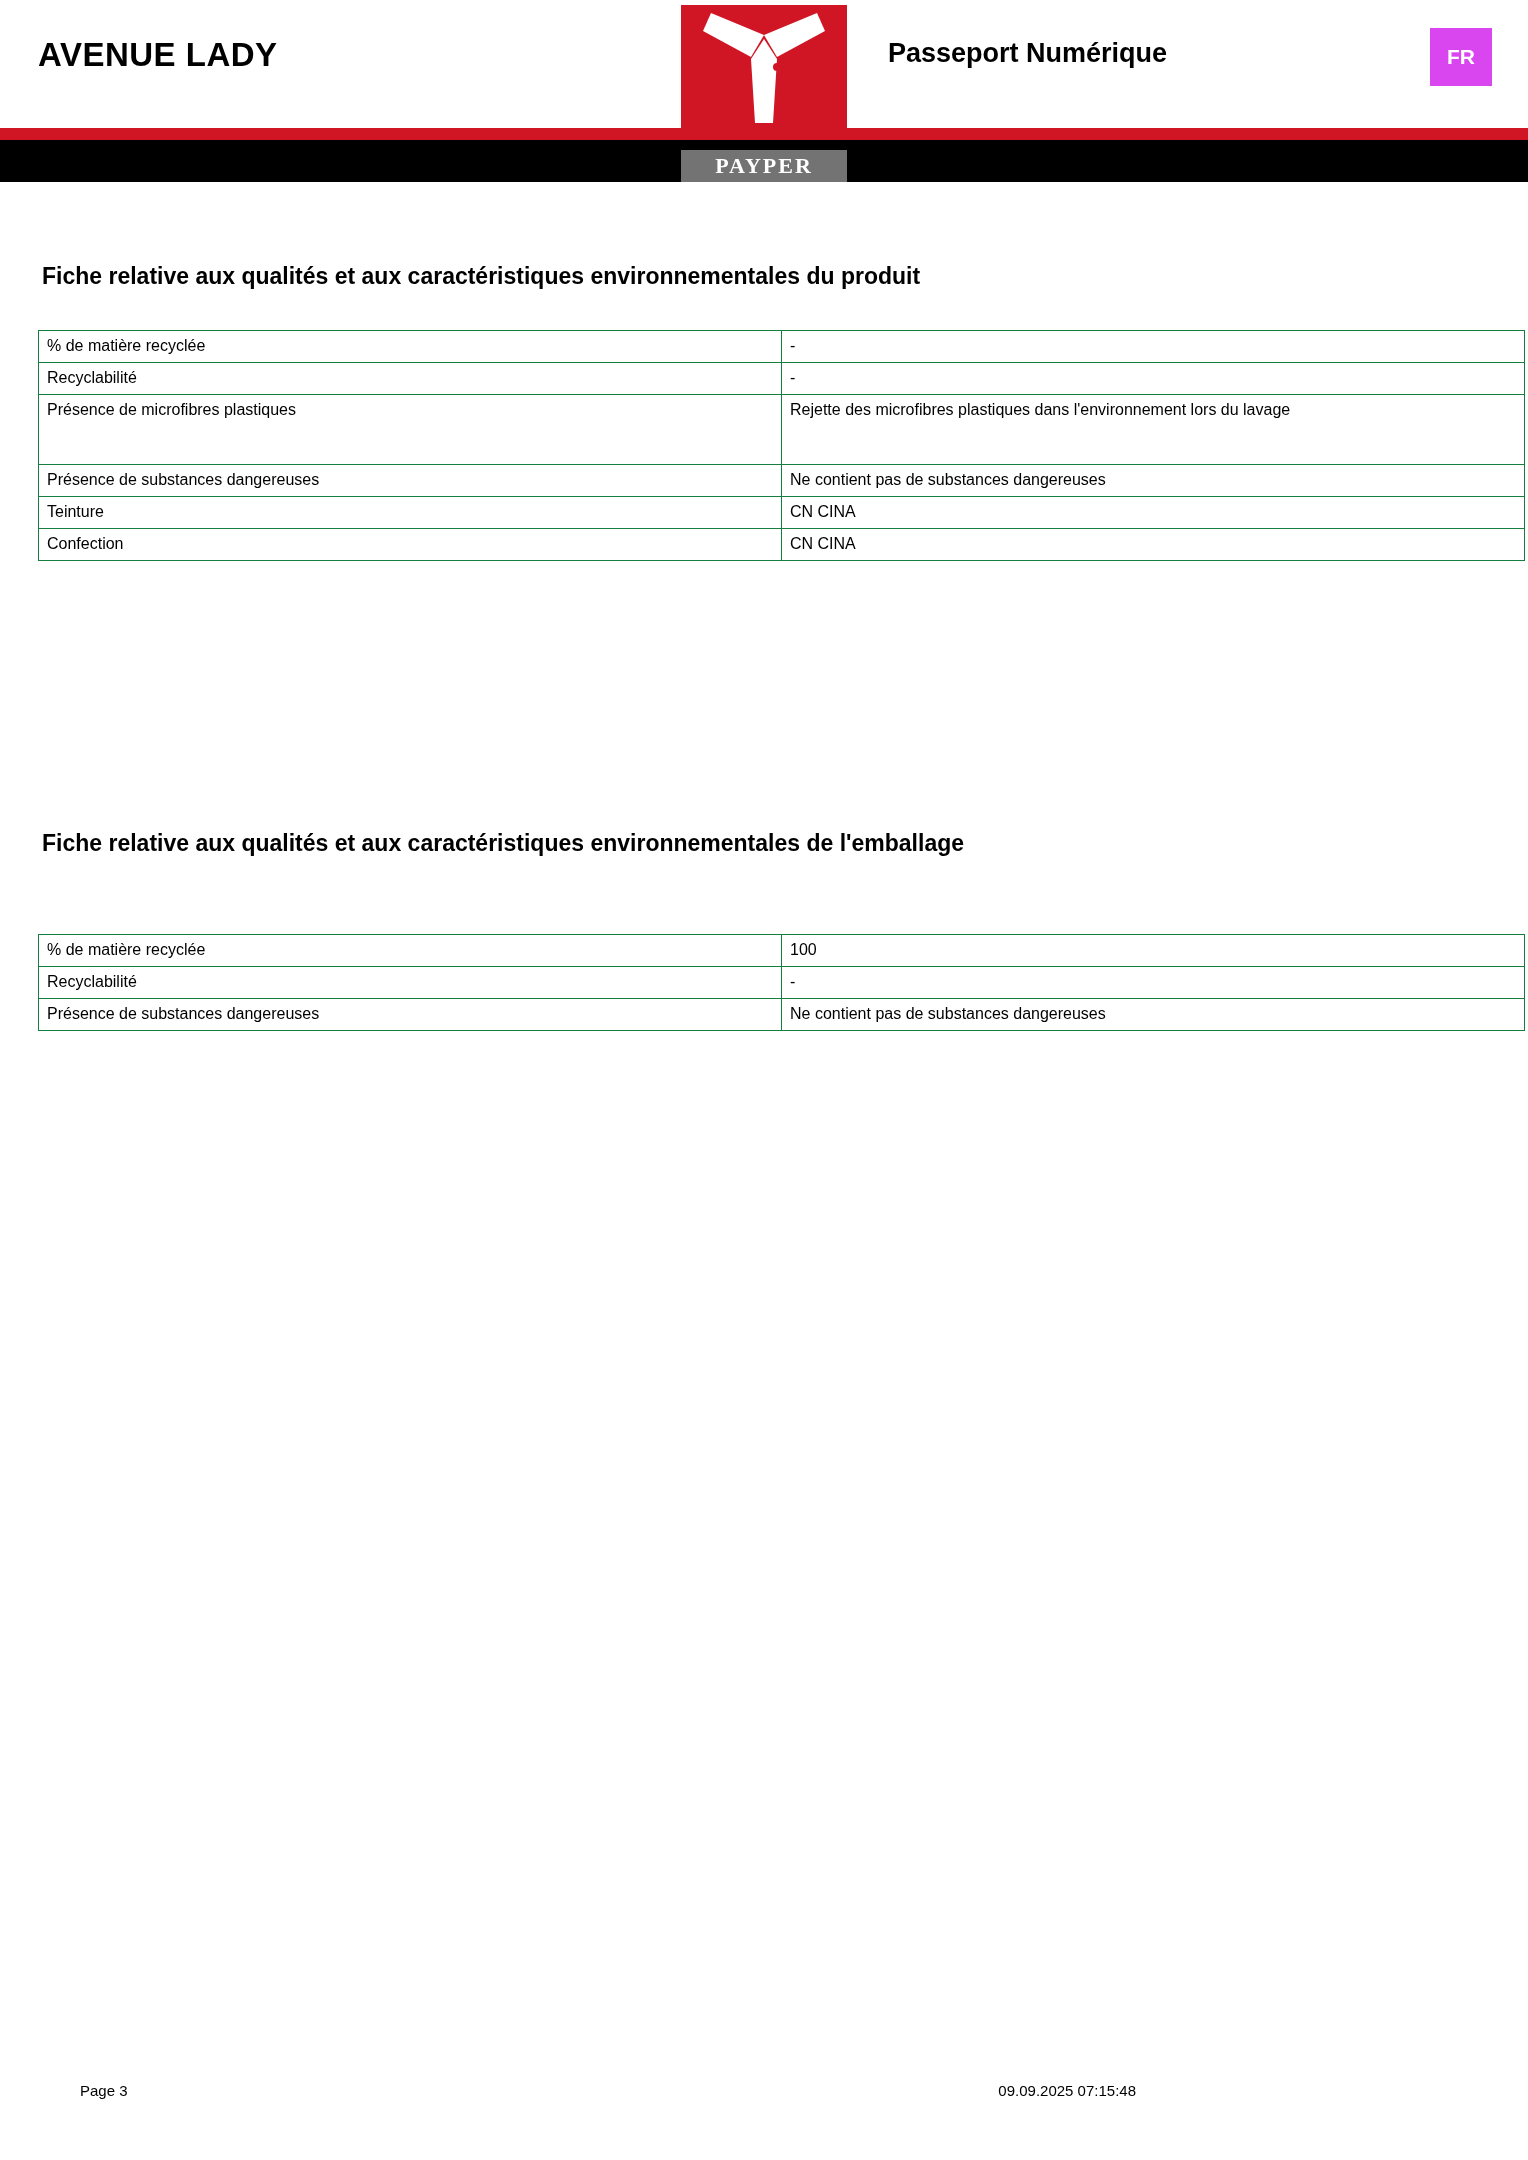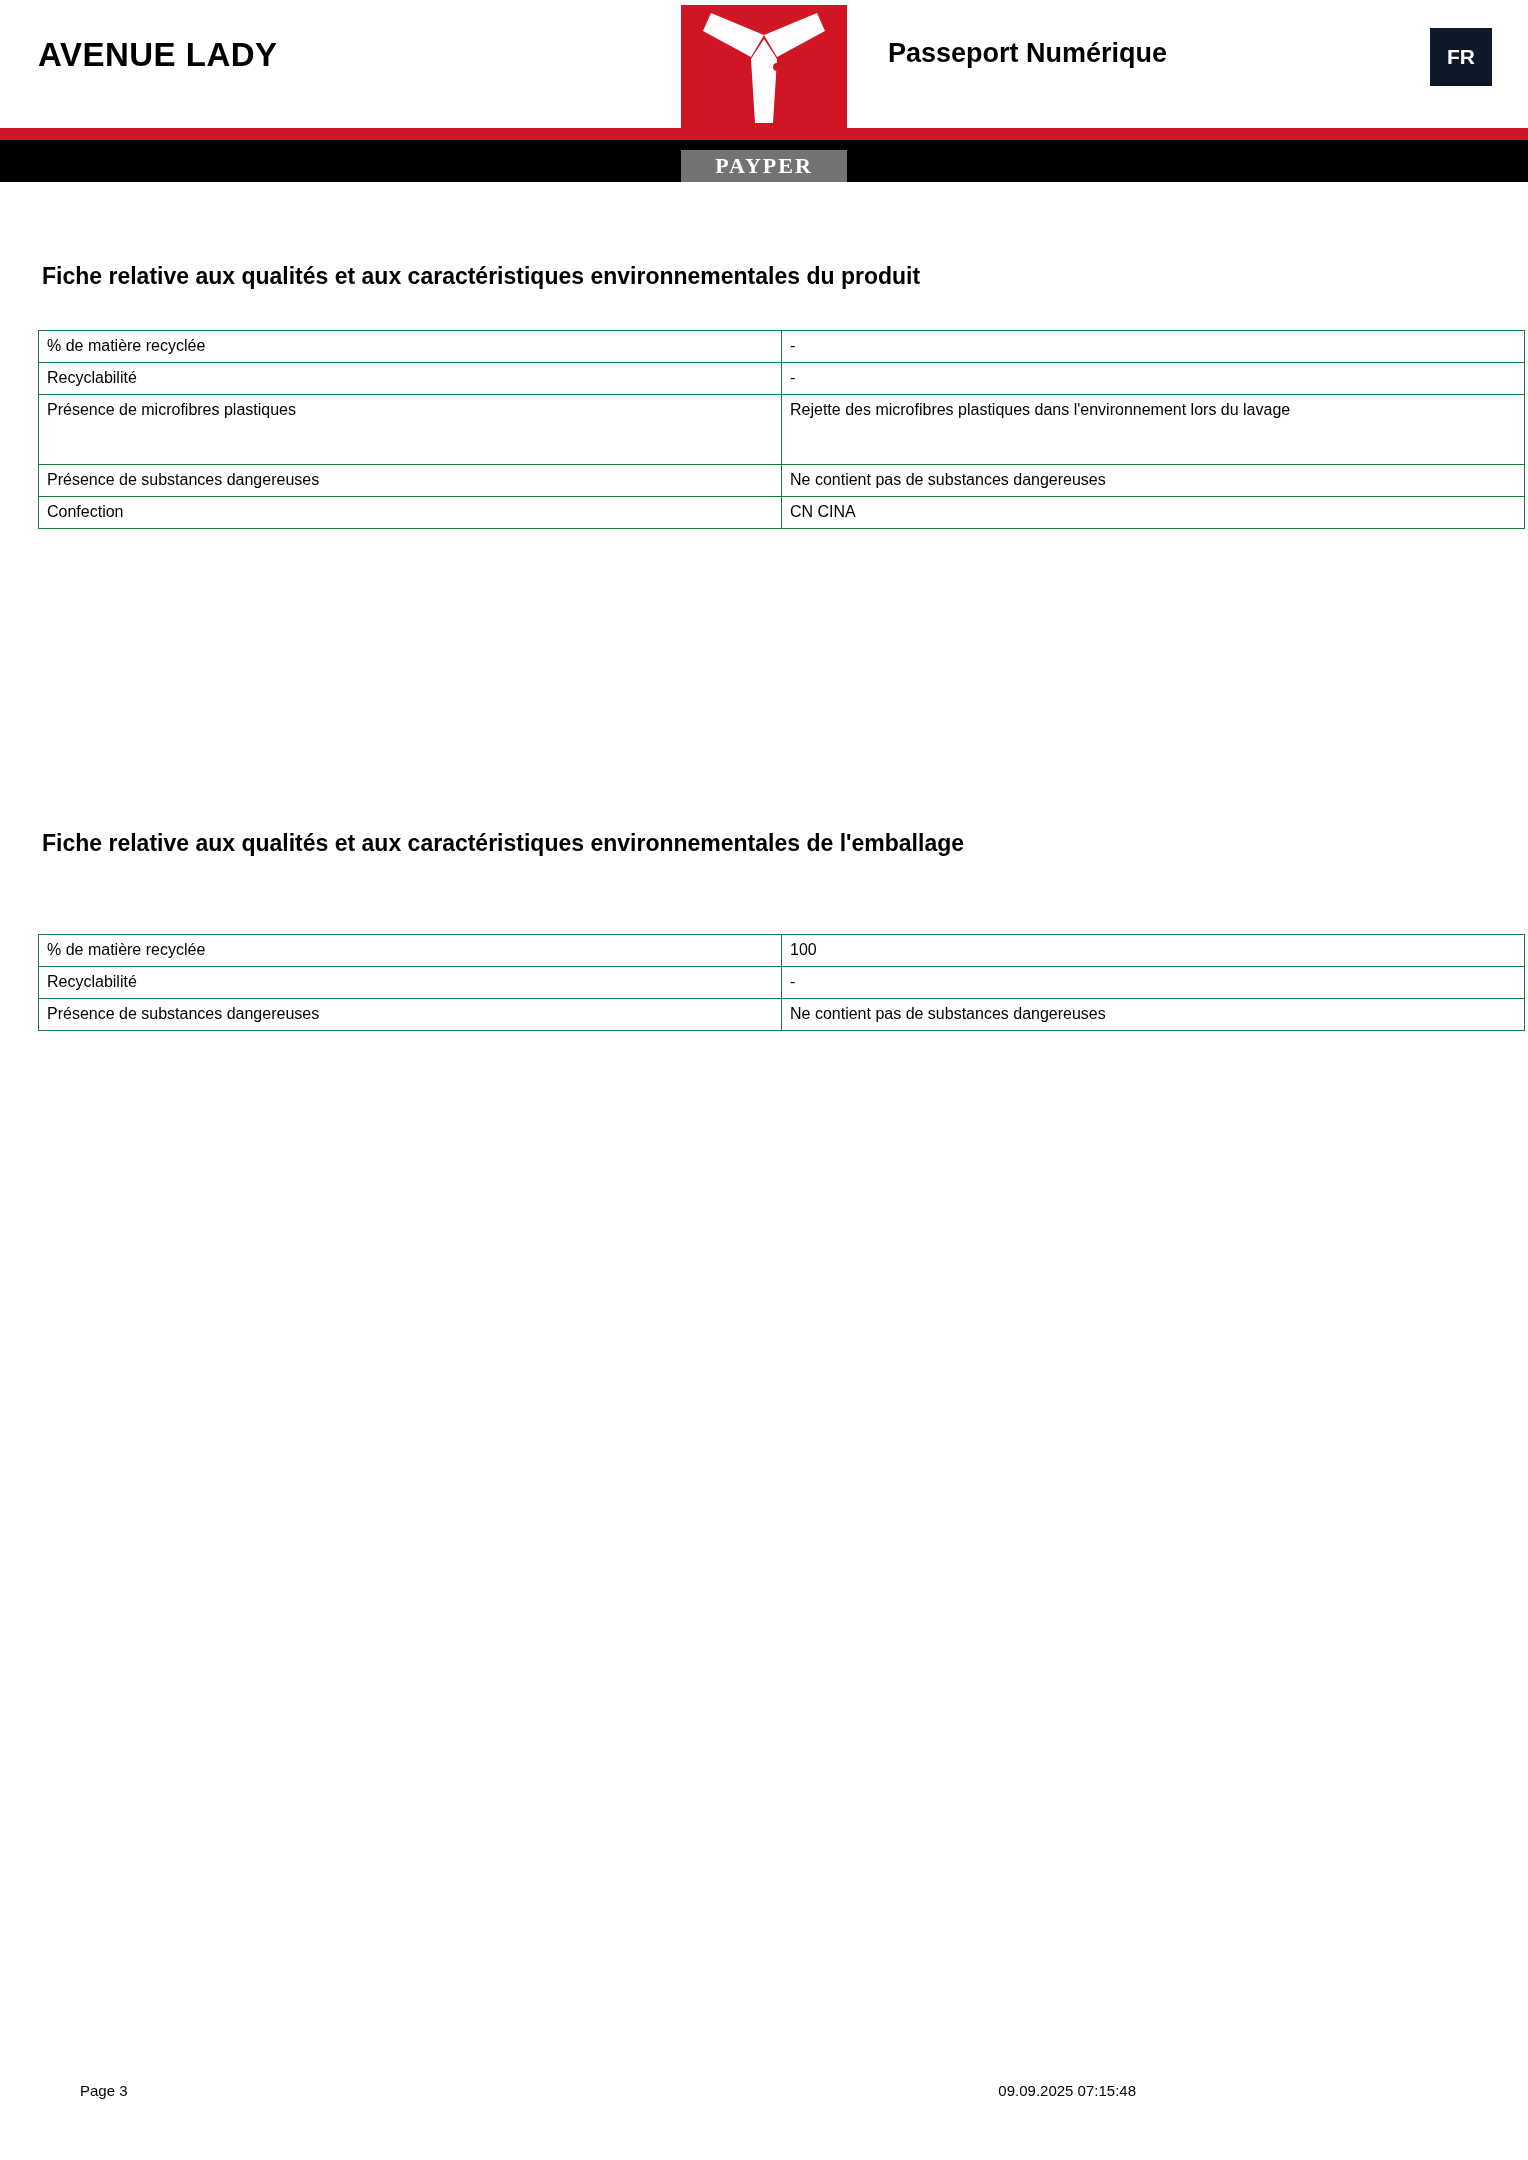--- a/index.html
+++ b/index.html
@@ -36,21 +36,21 @@
     top: 38px;
     font-size: 27px;
     font-weight: bold;
   }
   .lang-badge {
     position: absolute;
     right: 36px;
     top: 28px;
     width: 62px;
     height: 58px;
-    background: #0f172a;
+    background: #d946ef;
     color: #ffffff;
     font-size: 21px;
     font-weight: bold;
     display: flex;
     align-items: center;
     justify-content: center;
   }
 
   
   .logo-wrap {
@@ -206,20 +206,24 @@
       </tr>
       <tr>
         <td class="col-label two-line">Présence de microfibres plastiques</td>
         <td class="col-value two-line">Rejette des microfibres plastiques dans l'environnement lors du lavage</td>
       </tr>
       <tr>
         <td class="col-label">Présence de substances dangereuses</td>
         <td class="col-value">Ne contient pas de substances dangereuses</td>
       </tr>
       <tr>
+        <td class="col-label">Teinture</td>
+        <td class="col-value">CN CINA</td>
+      </tr>
+      <tr>
         <td class="col-label">Confection</td>
         <td class="col-value">CN CINA</td>
       </tr>
     </tbody>
   </table>
 
   <h2 class="section-title sec2-title">Fiche relative aux qualités et aux caractéristiques environnementales de l'emballage</h2>
 
   <table class="datatable t2">
     <tbody>

